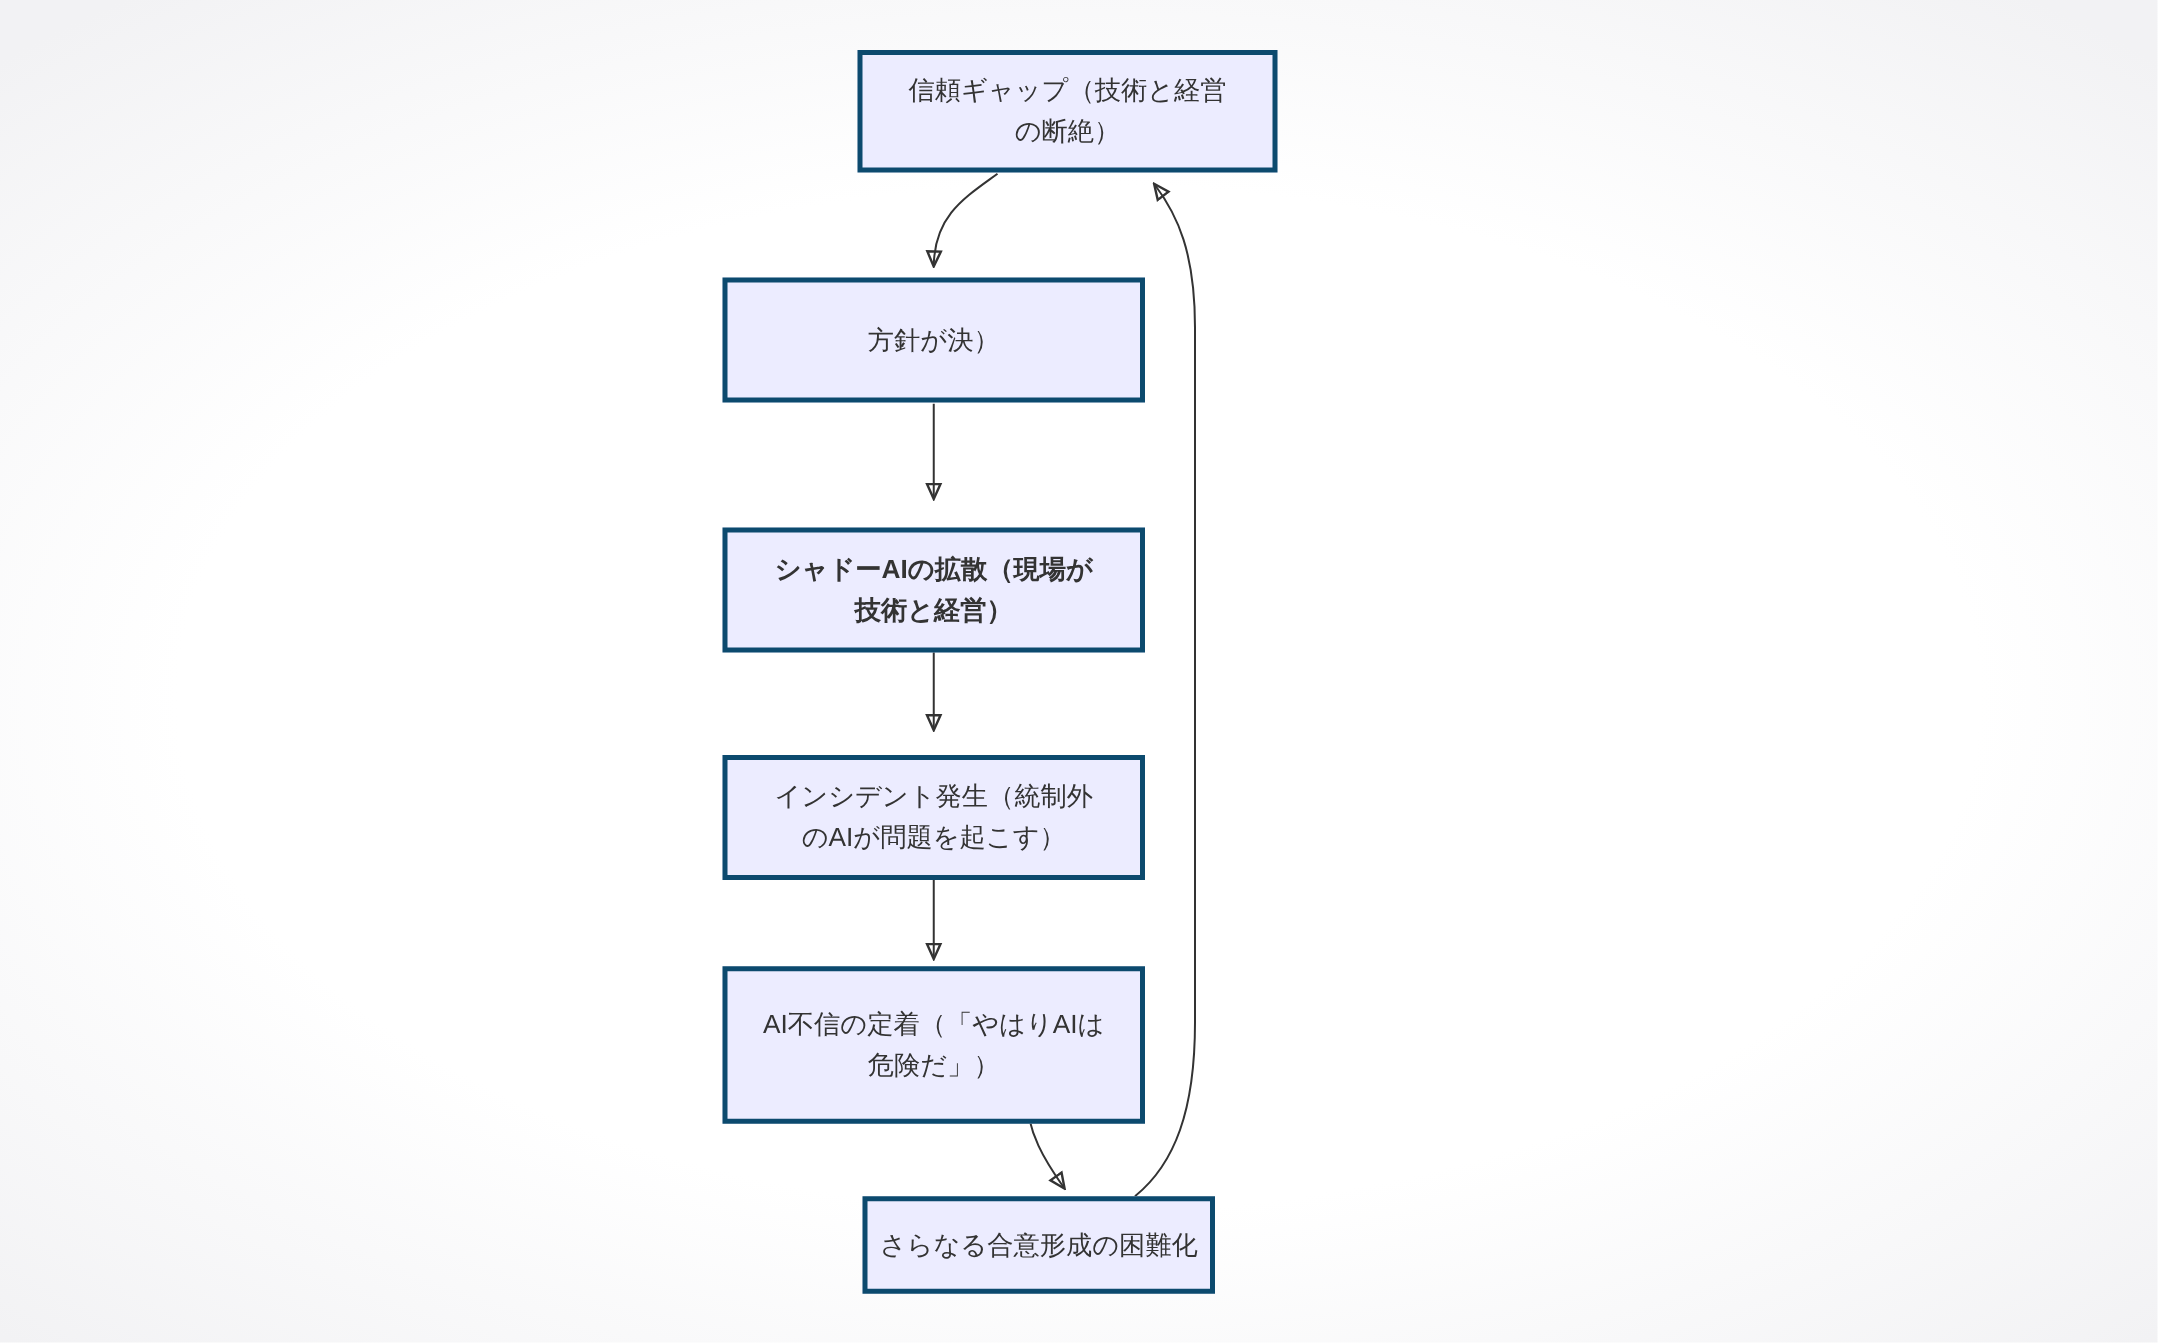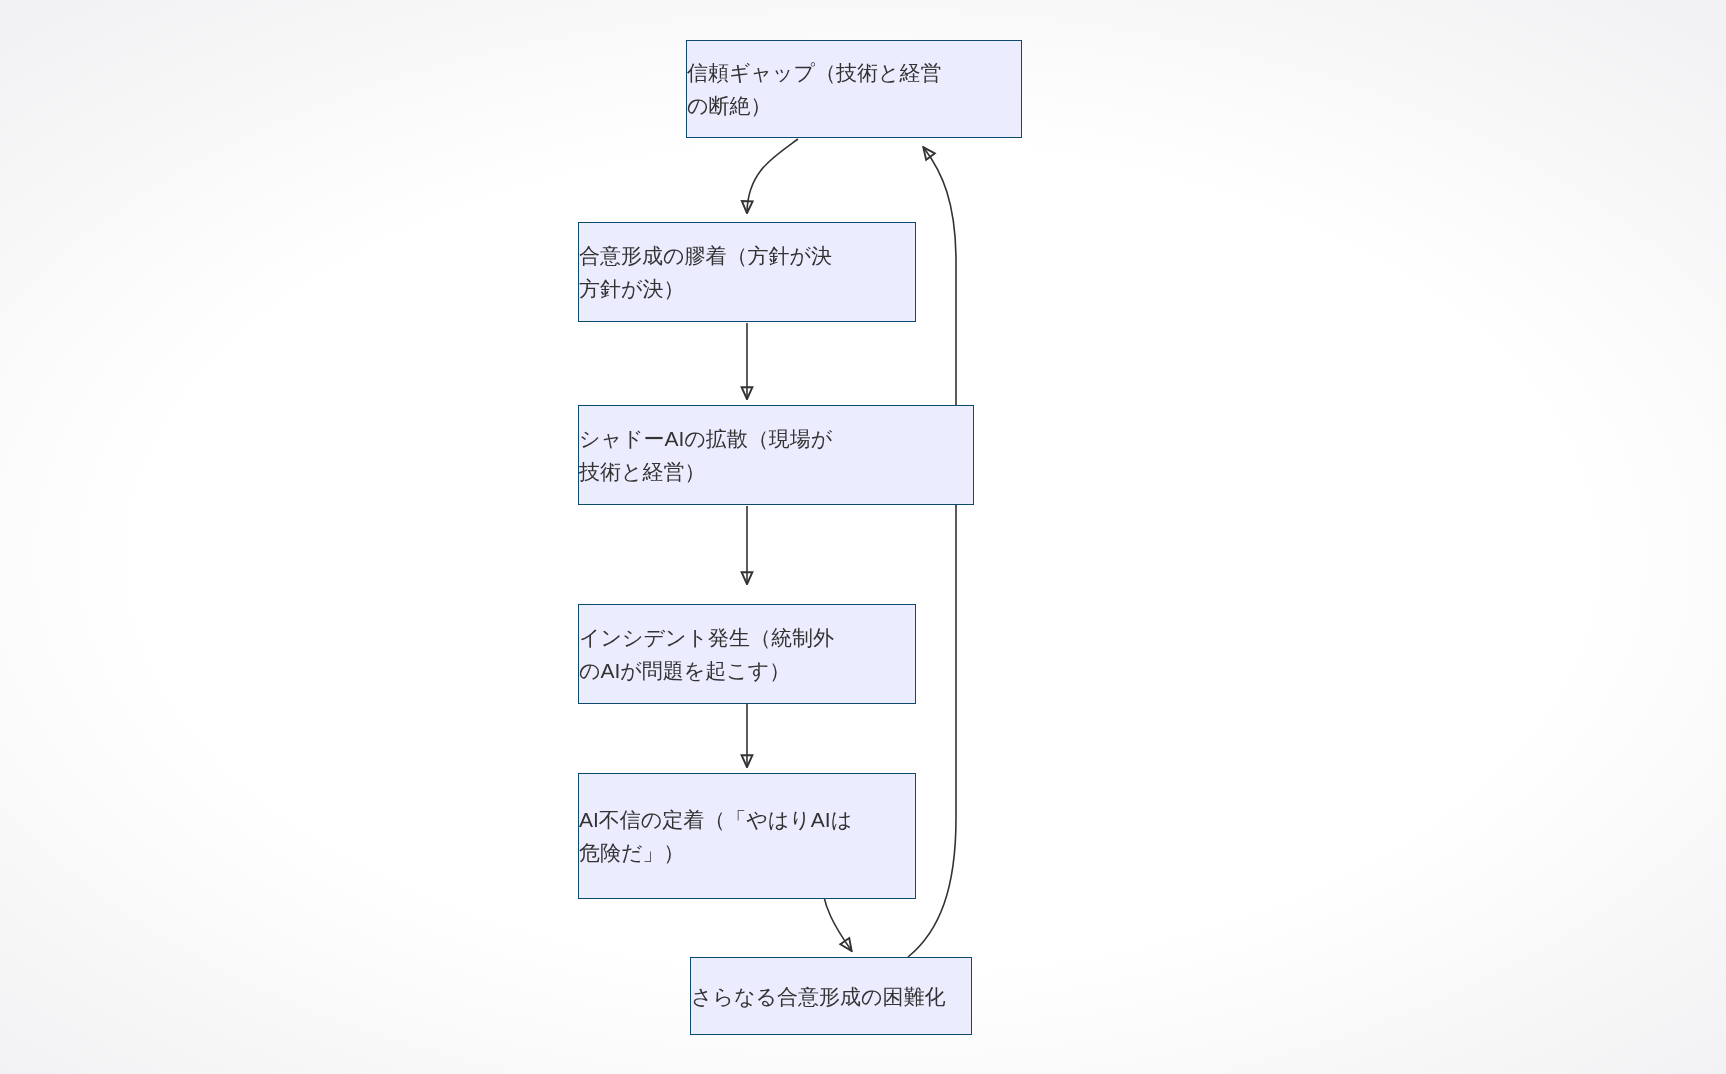--- a/index.html
+++ b/index.html
@@ -28,33 +28,33 @@
   }
   .edges path {
     fill: none;
     stroke: #333333;
     stroke-width: 1.6;
   }
   .node {
     position: absolute;
     box-sizing: border-box;
     background: #ECECFF;
-    border: 1px solid #0c4a6e;
+    border: 4px solid #0c4a6e;
     color: #333333;
     font-size: 21px;
     line-height: 33px;
     display: flex;
     flex-direction: column;
-    align-items: flex-start;
+    align-items: center;
     justify-content: center;
     text-align: center;
   }
   .n1 { left: 686px; top:  40px; width: 336px; height:  98px; }
   .n2 { left: 578px; top: 222px; width: 338px; height: 100px; }
-  .n3 { left: 578px; top: 405px; width: 396px; height: 100px; }
+  .n3 { left: 578px; top: 422px; width: 338px; height: 100px; font-weight: bold; }
   .n4 { left: 578px; top: 604px; width: 338px; height: 100px; }
   .n5 { left: 578px; top: 773px; width: 338px; height: 126px; }
   .n6 { left: 690px; top: 957px; width: 282px; height:  78px; }
 </style>
 </head>
 <body>
 
 <div class="canvas">
 
   <svg class="edges" viewBox="0 0 1726 1074" xmlns="http://www.w3.org/2000/svg">
@@ -70,21 +70,20 @@
     <path d="M 821 874 C 821 906 837 930 851 950" marker-end="url(#arrowhead)"></path>
     <path d="M 908 957 C 940 931 956 888 956 818 L 956 262 C 956 202 942 172 924 148" marker-end="url(#arrowhead)"></path>
   </svg>
 
   <div class="node n1">
     <span>信頼ギャップ（技術と経営</span>
     <span>の断絶）</span>
   </div>
 
   <div class="node n2">
-    <span>合意形成の膠着（方針が決</span>
     <span>方針が決）</span>
   </div>
 
   <div class="node n3">
     <span>シャドーAIの拡散（現場が</span>
     <span>技術と経営）</span>
   </div>
 
   <div class="node n4">
     <span>インシデント発生（統制外</span>

